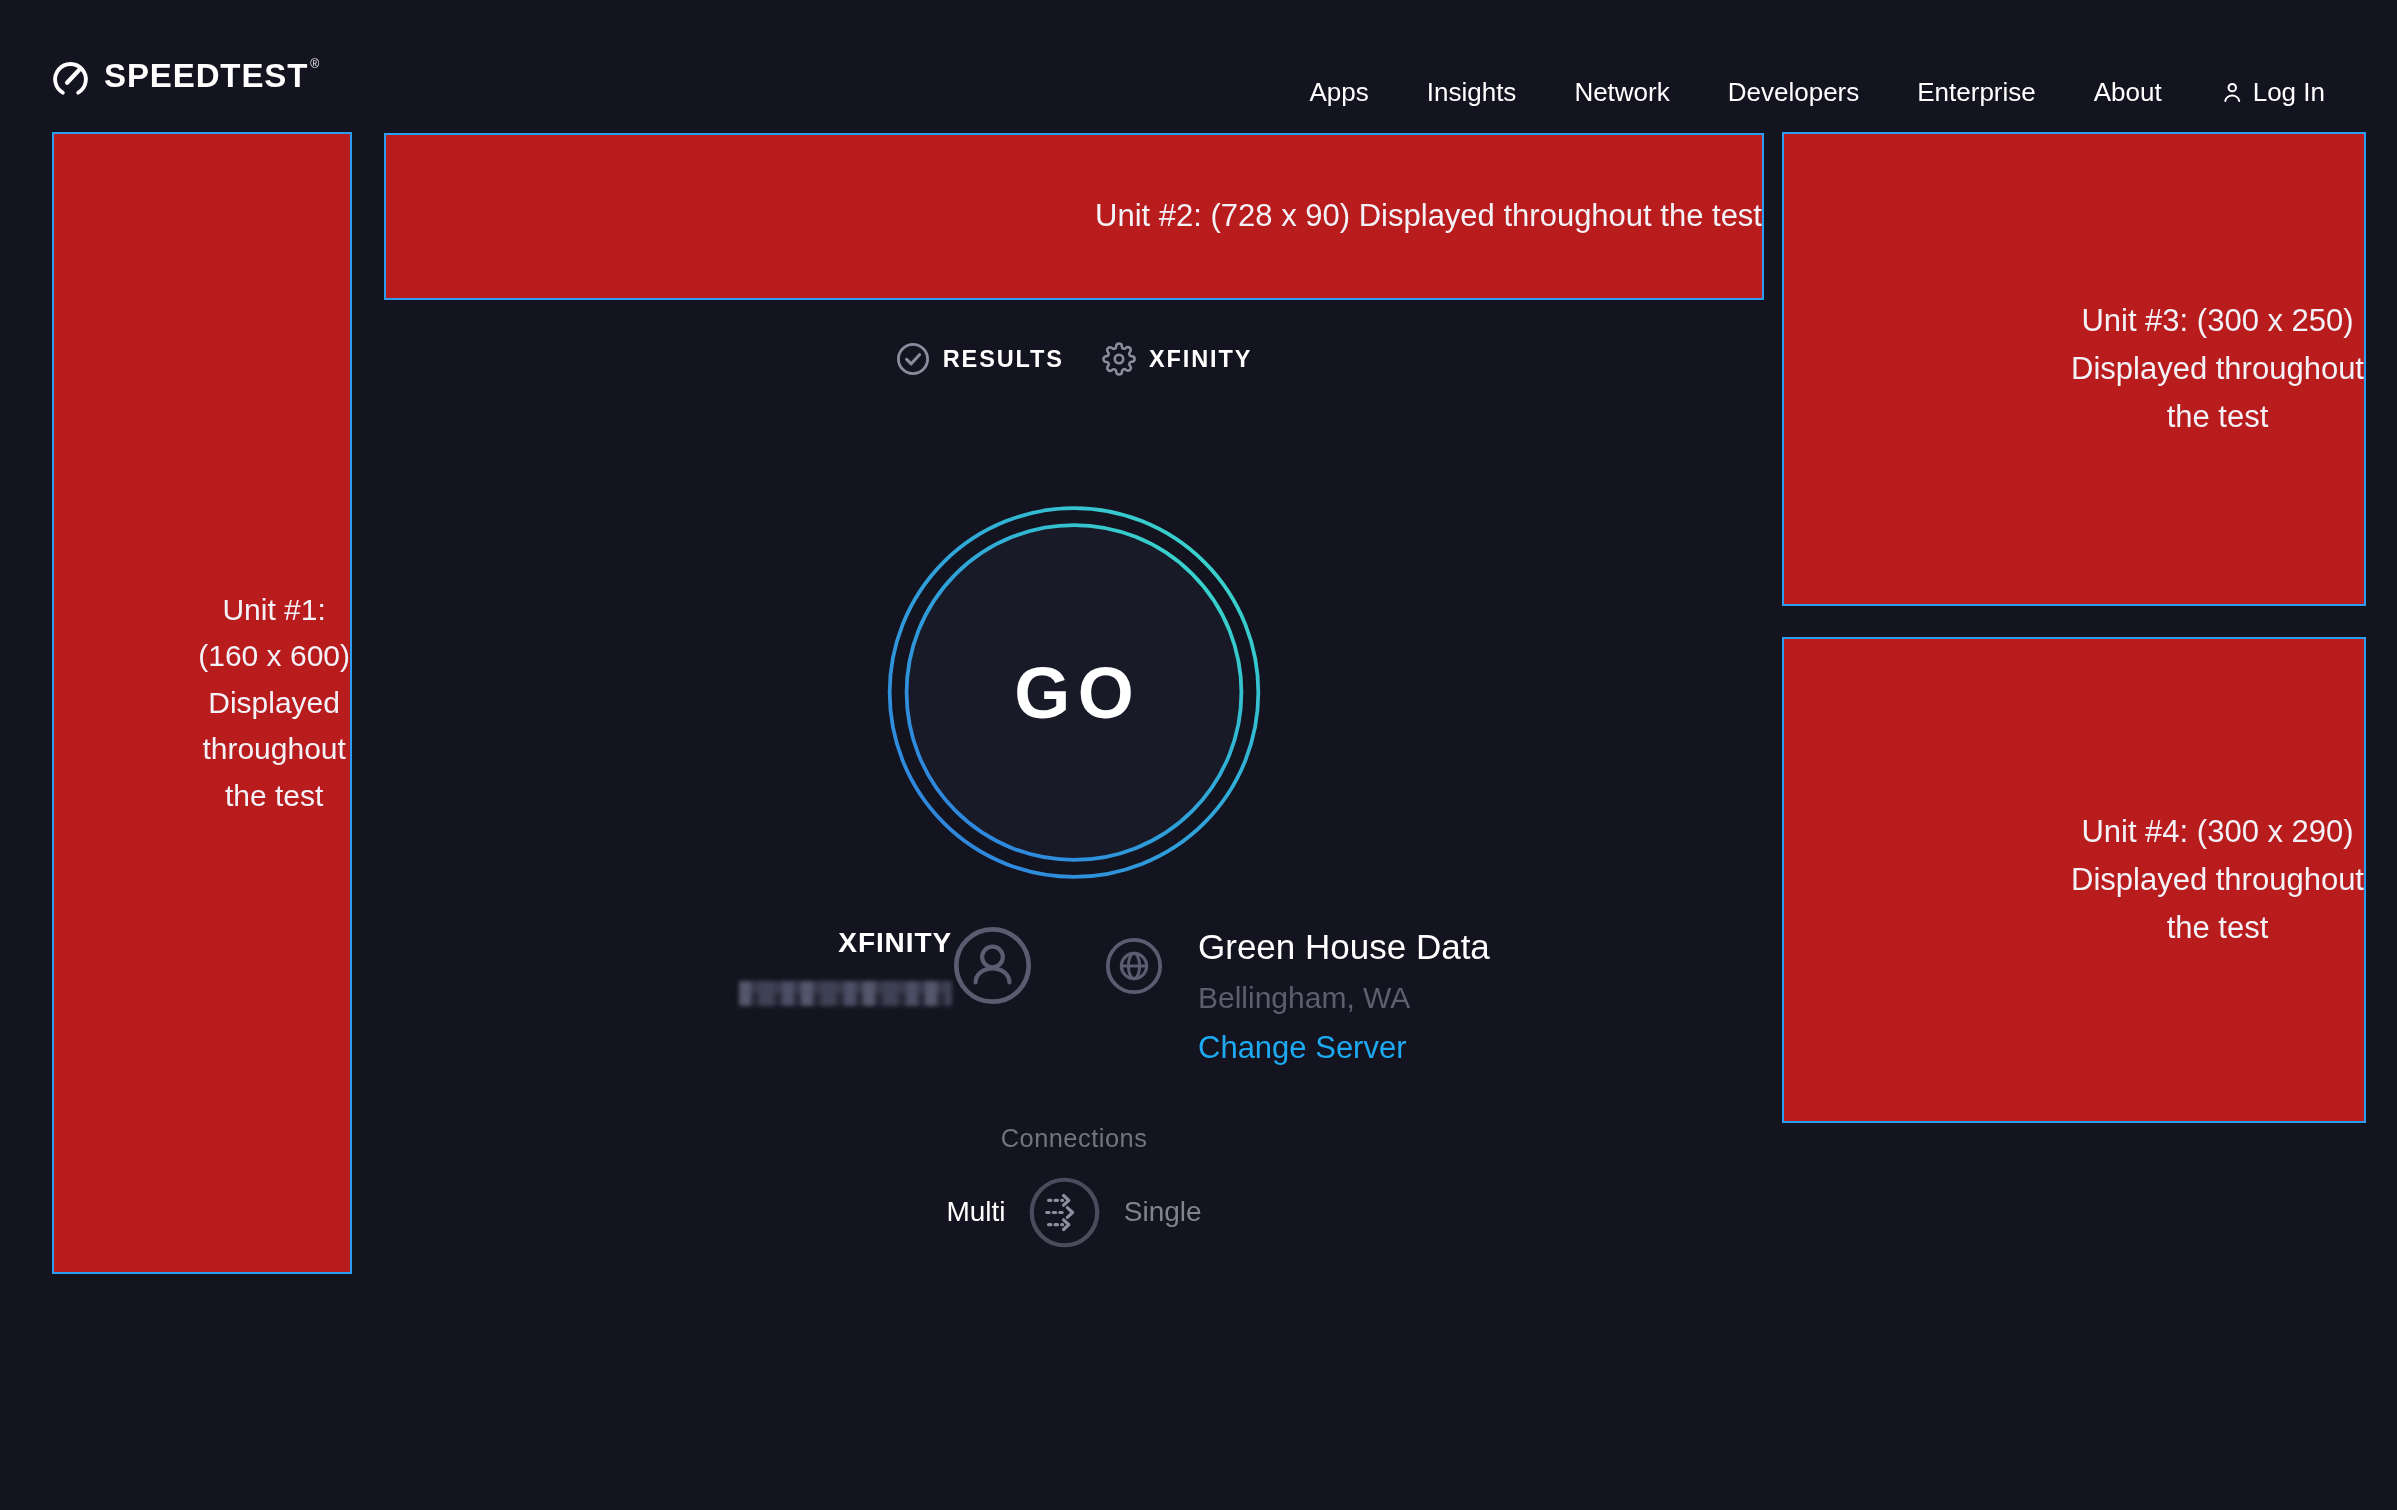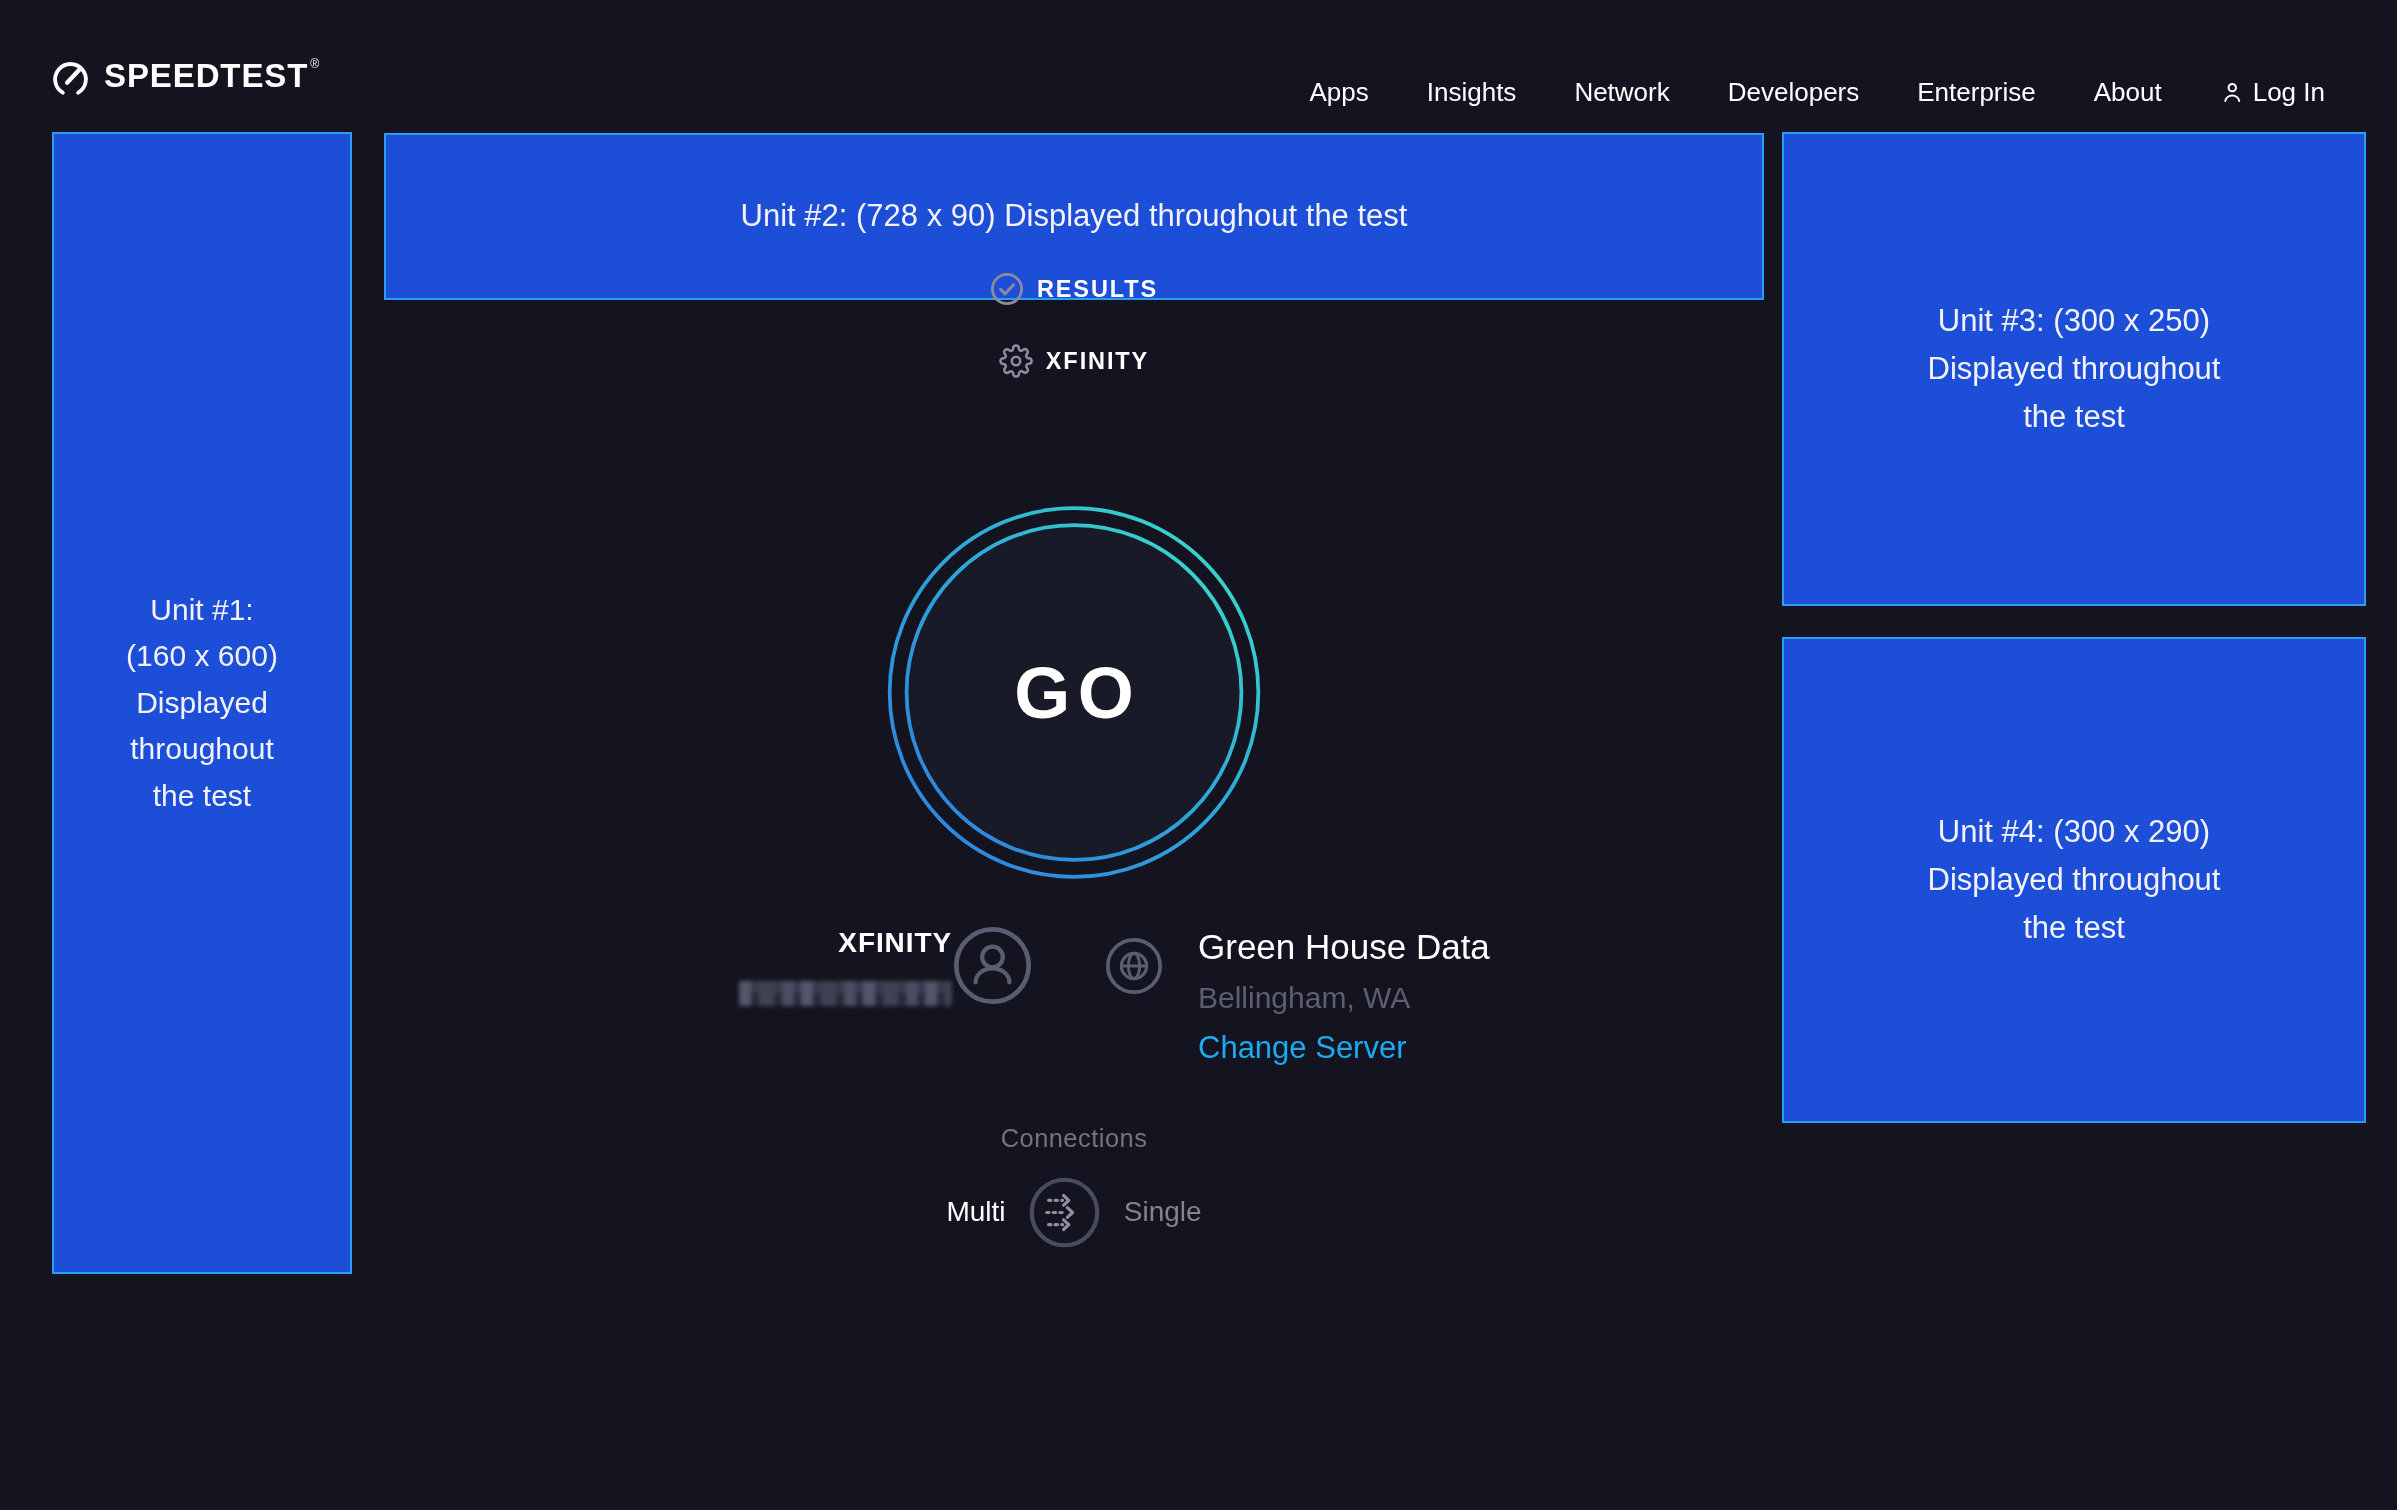--- a/index.html
+++ b/index.html
@@ -12,34 +12,34 @@
           display:flex;align-items:center;justify-content:space-between;}
   .logo{display:flex;align-items:flex-start;margin-left:50px;cursor:pointer;}
   .logo svg{margin-top:5.6px;}
   .logo-text{font-size:33px;font-weight:700;letter-spacing:0.9px;margin-left:13px;line-height:49px;}
   .logo-tm{font-size:12.2px;line-height:12.2px;margin-top:7.5px;margin-left:1.9px;opacity:.95;}
   .nav-list{display:flex;align-items:center;gap:58px;margin-right:72px;margin-top:33px;}
   .nav-item{font-size:26px;font-weight:500;color:#fff;text-decoration:none;cursor:pointer;}
   .nav-login{display:flex;align-items:center;gap:8.5px;}
 
   
-  .ad{position:absolute;background:#1d4ed8;border:2.8px solid #2b9df3;box-sizing:border-box;
-      display:flex;align-items:center;justify-content:center;text-align:center;
+  .ad{position:absolute;background:#b91c1c;border:2.8px solid #2b9df3;box-sizing:border-box;
+      display:flex;align-items:center;justify-content:flex-end;text-align:center;
       color:#f3f2f8;font-size:31px;line-height:1.55;white-space:pre-line;cursor:pointer;}
   .ad-left  {left:52px;  top:132px;  width:300px;  height:1142px;font-size:30px;}
   .ad-top   {left:384px; top:133px;  width:1380px; height:167px;}
   .ad-box3  {left:1782px;top:132px;  width:584px;  height:474px;}
   .ad-box4  {left:1782px;top:637px;  width:584px;  height:486px;}
   .ad-bottom{left:388px; top:1309px; width:1380px; height:166px;}
 
   
   .main-col{position:absolute;left:359px;top:132px;width:1430px;height:1177px;}
 
   .tabs{position:absolute;top:208px;left:0;width:100%;height:38px;
-        display:flex;align-items:center;justify-content:flex-end;gap:38px;flex-direction:column;}
+        display:flex;align-items:center;justify-content:center;gap:38px;}
   .tab{display:flex;align-items:center;gap:13px;cursor:pointer;}
   .tab-label{font-size:23.5px;font-weight:700;letter-spacing:1.9px;color:#fff;}
 
   .go-wrap{position:absolute;left:50%;top:363px;transform:translateX(-50%);
            width:395px;height:395px;cursor:pointer;}
   .go-rings{position:absolute;inset:0;}
   .go-label{position:absolute;inset:0;display:flex;align-items:center;justify-content:center;
             font-size:72px;font-weight:700;letter-spacing:7.5px;padding-left:7.5px;color:#fff;}
 
   

